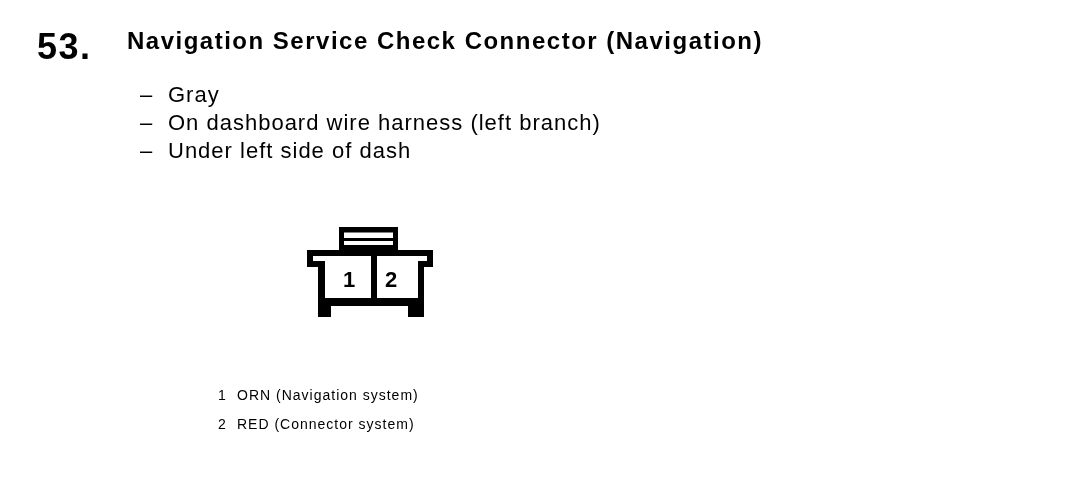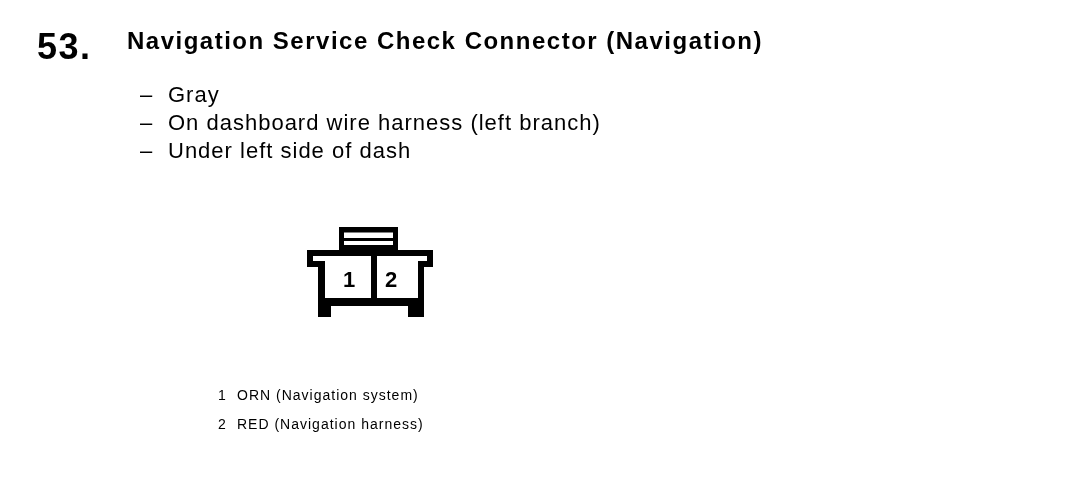--- a/index.html
+++ b/index.html
@@ -118,17 +118,17 @@
 
     <text class="cavity-num" x="49" y="65" text-anchor="middle">1</text>
     <text class="cavity-num" x="91" y="65" text-anchor="middle">2</text>
   </svg>
 
   <div class="pin-legend">
     <div class="legend-row">
       <span class="legend-pin">1</span><span>ORN (Navigation system)</span>
     </div>
     <div class="legend-row">
-      <span class="legend-pin">2</span><span>RED (Navigation harness)</span>
+      <span class="legend-pin">2</span><span>RED (Connector system)</span>
     </div>
   </div>
 
 </div>
 
 </body></html>

